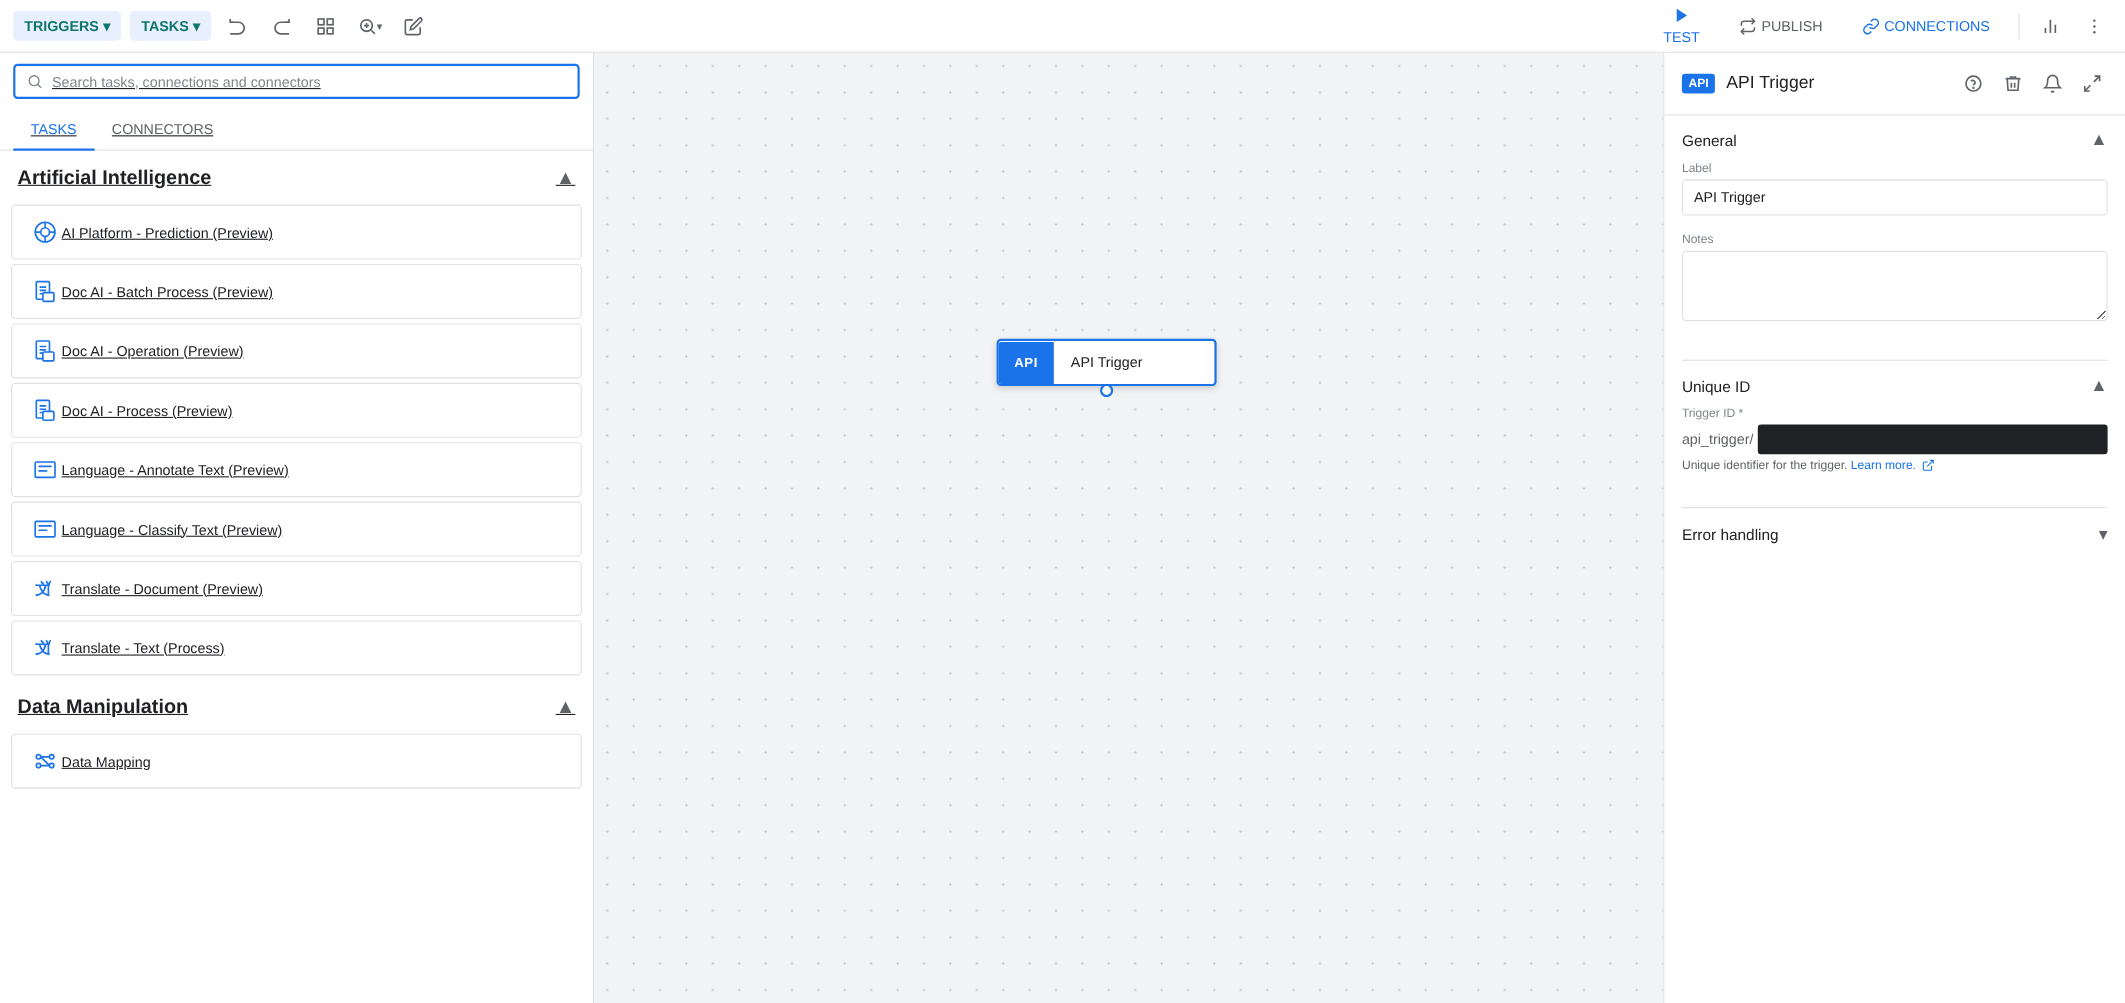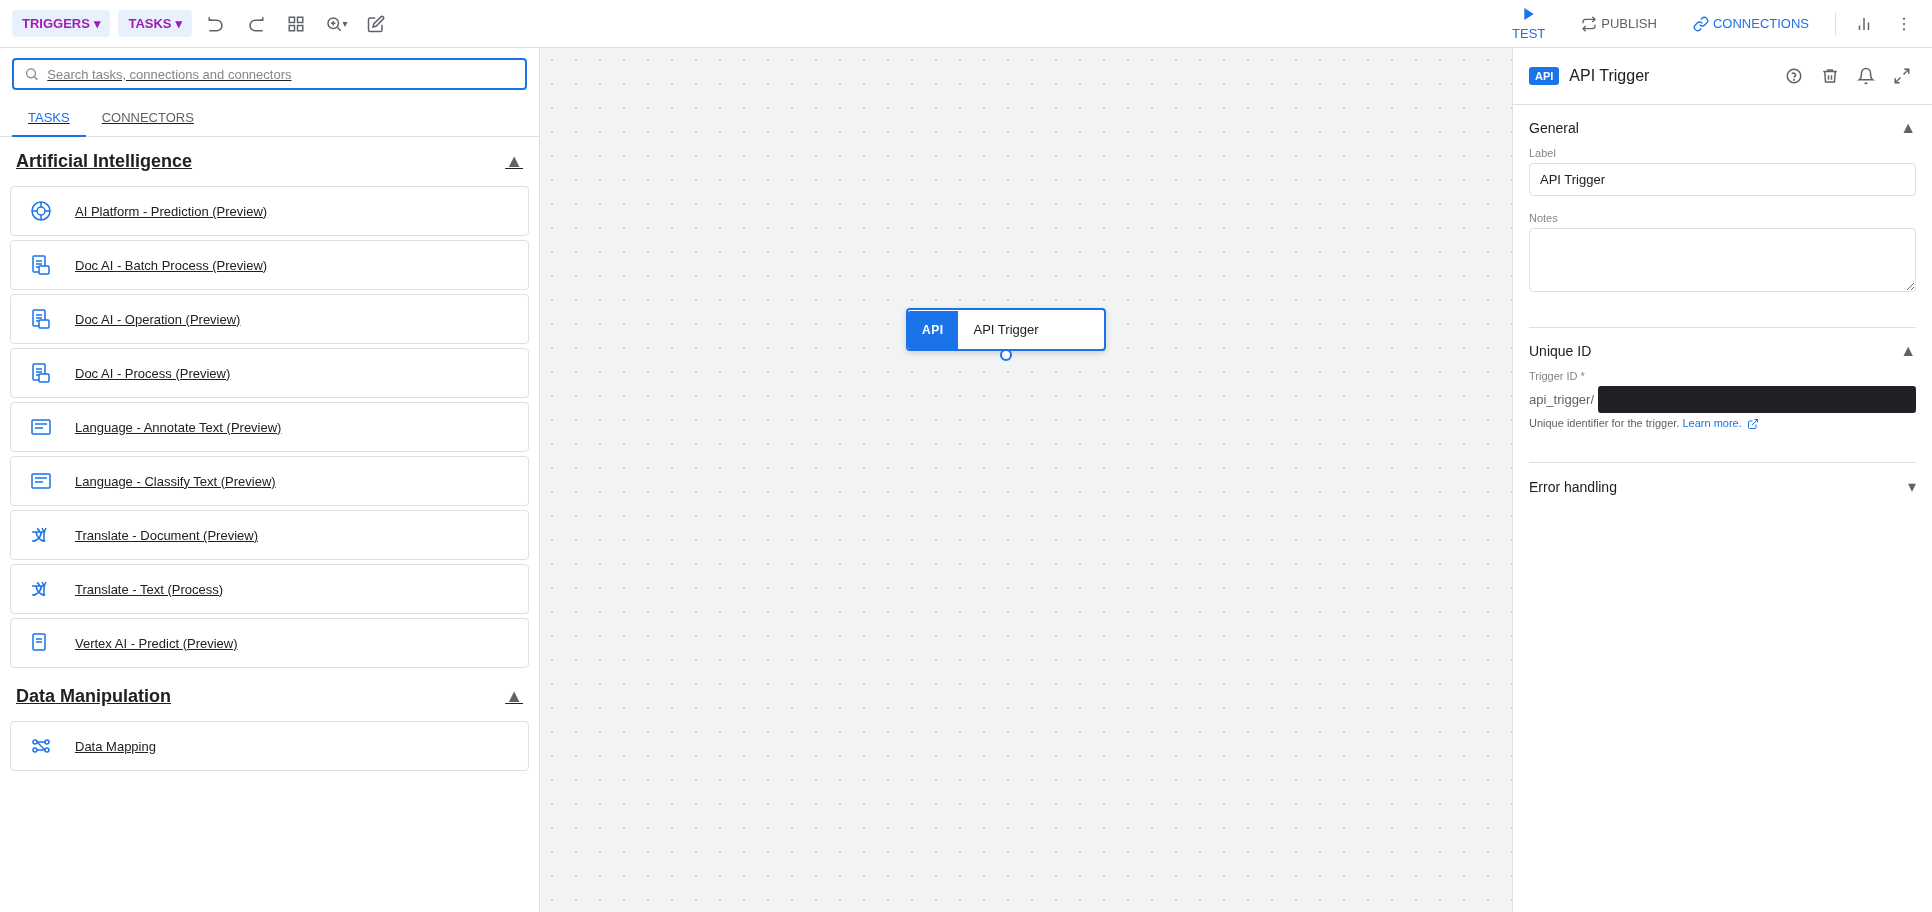--- a/index.html
+++ b/index.html
@@ -21,21 +21,21 @@
       display: flex;
       align-items: center;
       gap: 4px;
       padding: 6px 10px;
       border-radius: 4px;
       cursor: pointer;
       font-size: 13px;
       font-weight: 600;
       border: none;
       background: #e8f0fe;
-      color: #a21caf;
+      color: #0f766e;
     }
     .icon-btn {
       width: 32px;
       height: 32px;
       display: flex;
       align-items: center;
       justify-content: center;
       border-radius: 4px;
       cursor: pointer;
       border: none;
@@ -151,21 +151,21 @@
       justify-content: space-between;
       padding: 14px 16px 10px 16px;
       font-size: 18px;
       font-weight: 600;
       color: #202124;
       cursor: pointer;
     }
     .task-item {
       display: flex;
       align-items: center;
-      gap: 20px;
+      gap: 1px;
       padding: 10px 16px;
       margin: 4px 10px;
       border: 1px solid #e0e0e0;
       border-radius: 4px;
       cursor: pointer;
       background: #fff;
       font-size: 13px;
       color: #202124;
     }
     .task-icon {
@@ -568,30 +568,20 @@
       <div class="task-item">
         <div class="task-icon">
           <svg width="24" height="24" viewBox="0 0 24 24" fill="none">
               <text x="3" y="17" font-size="14" fill="#1a73e8" font-weight="bold">文</text>
               <path d="M13 5l2 4m0 0l2-4m-2 4v8" stroke="#1a73e8" stroke-width="1.5"></path>
             </svg>
         </div>
         <span>Translate - Text (Process)</span>
       </div>
 
-      <div class="task-item">
-        <div class="task-icon">
-          <svg width="24" height="24" viewBox="0 0 24 24" fill="none">
-              <rect x="4" y="3" width="12" height="16" rx="1" stroke="#1a73e8" stroke-width="1.5"></rect>
-              <line x1="7" y1="8" x2="13" y2="8" stroke="#1a73e8" stroke-width="1.5"></line>
-              <line x1="7" y1="11" x2="13" y2="11" stroke="#1a73e8" stroke-width="1.5"></line>
-            </svg>
-        </div>
-        <span>Vertex AI - Predict (Preview)</span>
-      </div>
 
       <div class="category-header">
         <span>Data Manipulation</span>
         <span style="color:#5f6368">▲</span>
       </div>
 
       <div class="task-item">
         <div class="task-icon">
           <svg width="24" height="24" viewBox="0 0 24 24" fill="none">
               <circle cx="6" cy="8" r="2" stroke="#1a73e8" stroke-width="1.5"></circle>

